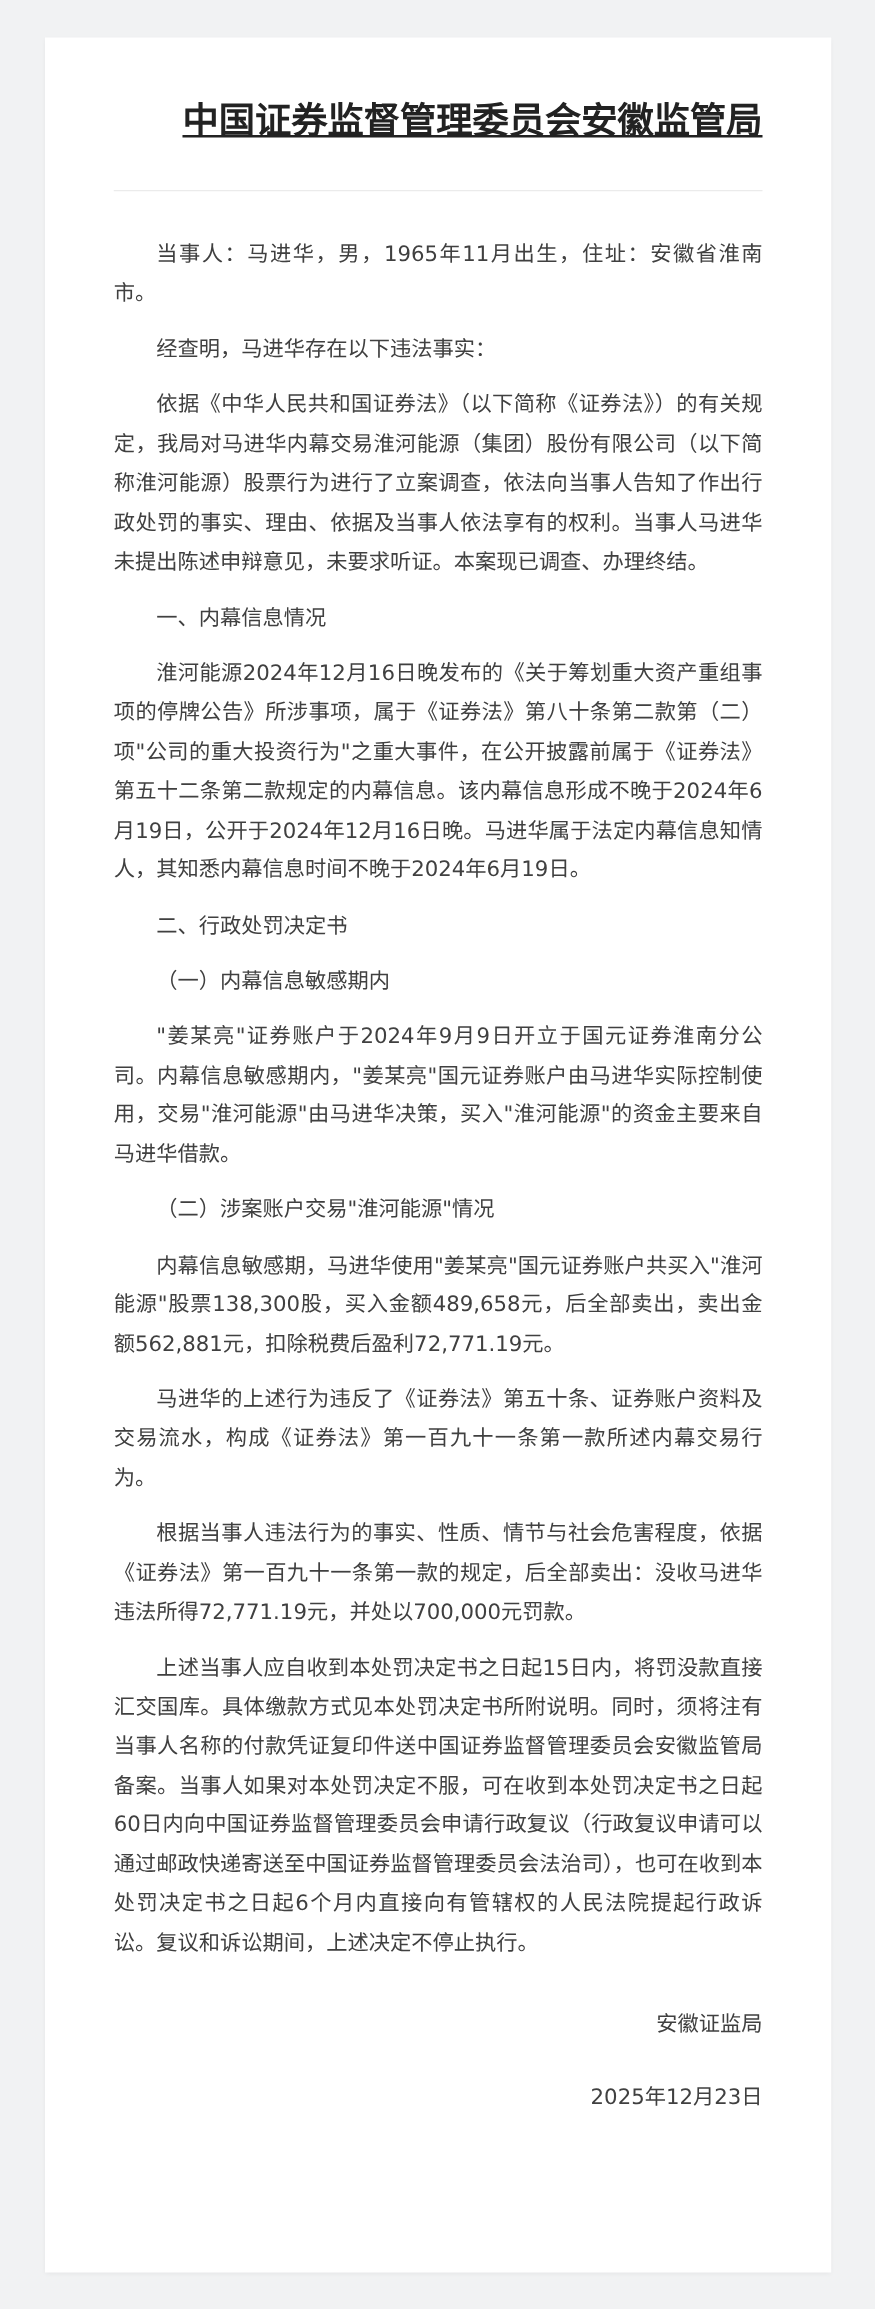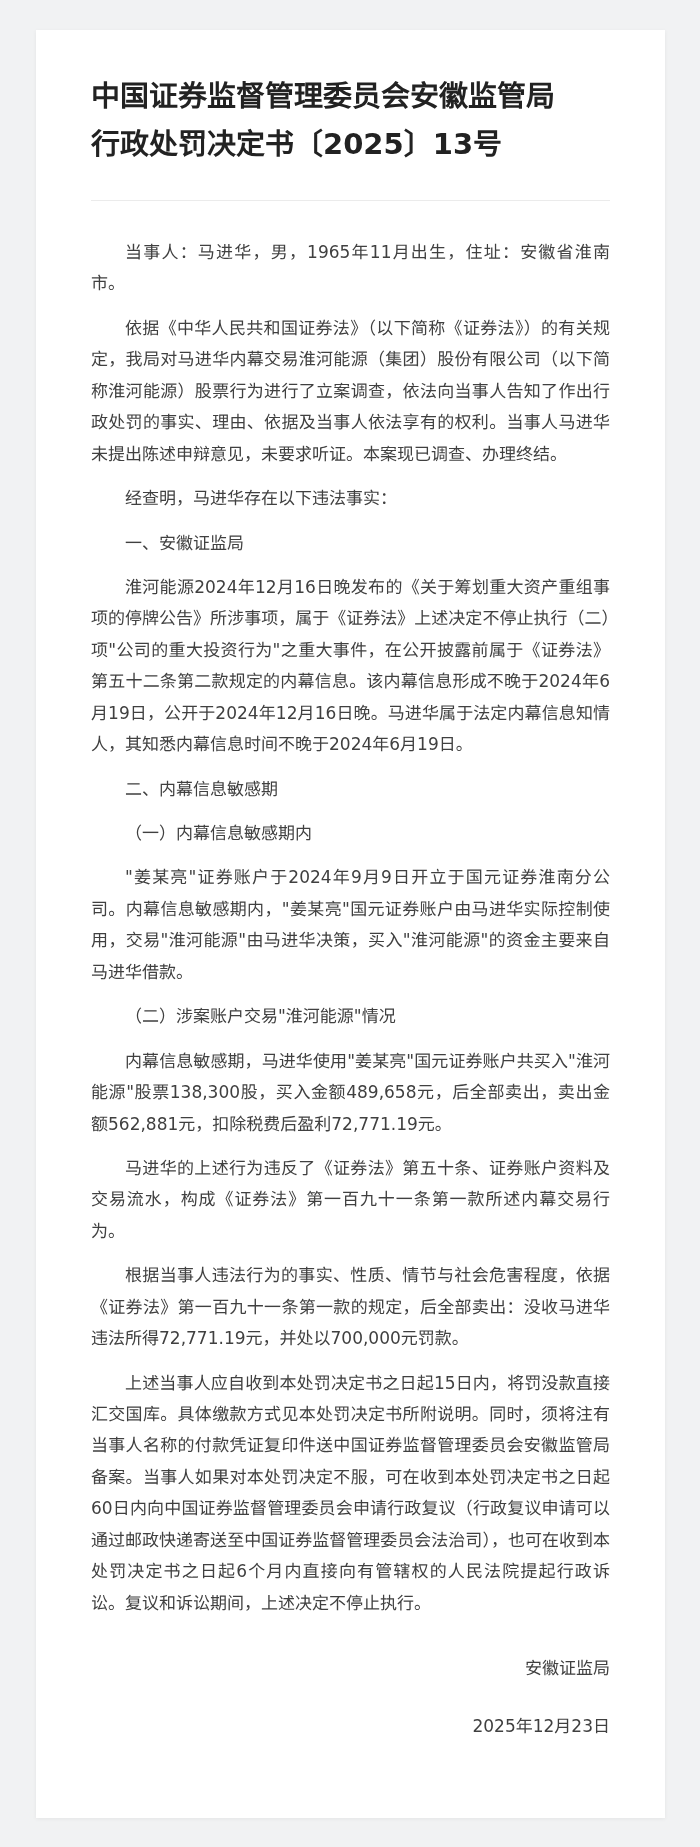--- a/index.html
+++ b/index.html
@@ -14,25 +14,26 @@
   .doc-card {
     width: 629px;
     min-height: 1788px;
     margin: 30px 0 0 36px;
     background: #ffffff;
     padding: 42px 55px 60px 55px;
     box-shadow: 0 1px 4px rgba(0,0,0,0.06);
   }
   .doc-title {
     margin: 0 0 0 0;
-    text-align: left;
+    text-align: right;
     color: #222222;
     font-size: 29px;
     font-weight: 700;
     line-height: 48px;
+    text-decoration: underline;
   }
   .title-divider {
     border: none;
     border-top: 1px solid #ebebeb;
     margin: 32px 0 36px 0;
     height: 0;
   }
   .doc-body p.para {
     margin: 0 0 13px 0;
     color: #404040;
@@ -52,32 +53,31 @@
   .sig-authority { margin: 0 0 26px 0; }
   .sig-date { margin: 0; }
 </style>
 </head>
 <body>
 
 <article class="doc-card">
 
   <h1 class="doc-title">
     <span style="display:block">中国证券监督管理委员会安徽监管局</span>
-    <span style="display:block">行政处罚决定书〔2025〕13号</span>
   </h1>
 
   <hr class="title-divider">
 
   <div class="doc-body">
     <p class="para">当事人：马进华，男，1965年11月出生，住址：安徽省淮南市。</p>
+    <p class="para">经查明，马进华存在以下违法事实：</p>
     <p class="para">依据《中华人民共和国证券法》（以下简称《证券法》）的有关规定，我局对马进华内幕交易淮河能源（集团）股份有限公司（以下简称淮河能源）股票行为进行了立案调查，依法向当事人告知了作出行政处罚的事实、理由、依据及当事人依法享有的权利。当事人马进华未提出陈述申辩意见，未要求听证。本案现已调查、办理终结。</p>
-    <p class="para">经查明，马进华存在以下违法事实：</p>
-    <p class="para">一、安徽证监局</p>
-    <p class="para">淮河能源2024年12月16日晚发布的《关于筹划重大资产重组事项的停牌公告》所涉事项，属于《证券法》上述决定不停止执行（二）项"公司的重大投资行为"之重大事件，在公开披露前属于《证券法》第五十二条第二款规定的内幕信息。该内幕信息形成不晚于2024年6月19日，公开于2024年12月16日晚。马进华属于法定内幕信息知情人，其知悉内幕信息时间不晚于2024年6月19日。</p>
-    <p class="para">二、内幕信息敏感期</p>
+    <p class="para">一、内幕信息情况</p>
+    <p class="para">淮河能源2024年12月16日晚发布的《关于筹划重大资产重组事项的停牌公告》所涉事项，属于《证券法》第八十条第二款第（二）项"公司的重大投资行为"之重大事件，在公开披露前属于《证券法》第五十二条第二款规定的内幕信息。该内幕信息形成不晚于2024年6月19日，公开于2024年12月16日晚。马进华属于法定内幕信息知情人，其知悉内幕信息时间不晚于2024年6月19日。</p>
+    <p class="para">二、行政处罚决定书</p>
     <p class="para">（一）内幕信息敏感期内</p>
     <p class="para">"姜某亮"证券账户于2024年9月9日开立于国元证券淮南分公司。内幕信息敏感期内，"姜某亮"国元证券账户由马进华实际控制使用，交易"淮河能源"由马进华决策，买入"淮河能源"的资金主要来自马进华借款。</p>
     <p class="para">（二）涉案账户交易"淮河能源"情况</p>
     <p class="para">内幕信息敏感期，马进华使用"姜某亮"国元证券账户共买入"淮河能源"股票138,300股，买入金额489,658元，后全部卖出，卖出金额562,881元，扣除税费后盈利72,771.19元。</p>
     <p class="para">马进华的上述行为违反了《证券法》第五十条、证券账户资料及交易流水，构成《证券法》第一百九十一条第一款所述内幕交易行为。</p>
     <p class="para">根据当事人违法行为的事实、性质、情节与社会危害程度，依据《证券法》第一百九十一条第一款的规定，后全部卖出：没收马进华违法所得72,771.19元，并处以700,000元罚款。</p>
     <p class="para">上述当事人应自收到本处罚决定书之日起15日内，将罚没款直接汇交国库。具体缴款方式见本处罚决定书所附说明。同时，须将注有当事人名称的付款凭证复印件送中国证券监督管理委员会安徽监管局备案。当事人如果对本处罚决定不服，可在收到本处罚决定书之日起60日内向中国证券监督管理委员会申请行政复议（行政复议申请可以通过邮政快递寄送至中国证券监督管理委员会法治司），也可在收到本处罚决定书之日起6个月内直接向有管辖权的人民法院提起行政诉讼。复议和诉讼期间，上述决定不停止执行。</p>
   </div>
 
   <div class="sig-block">

